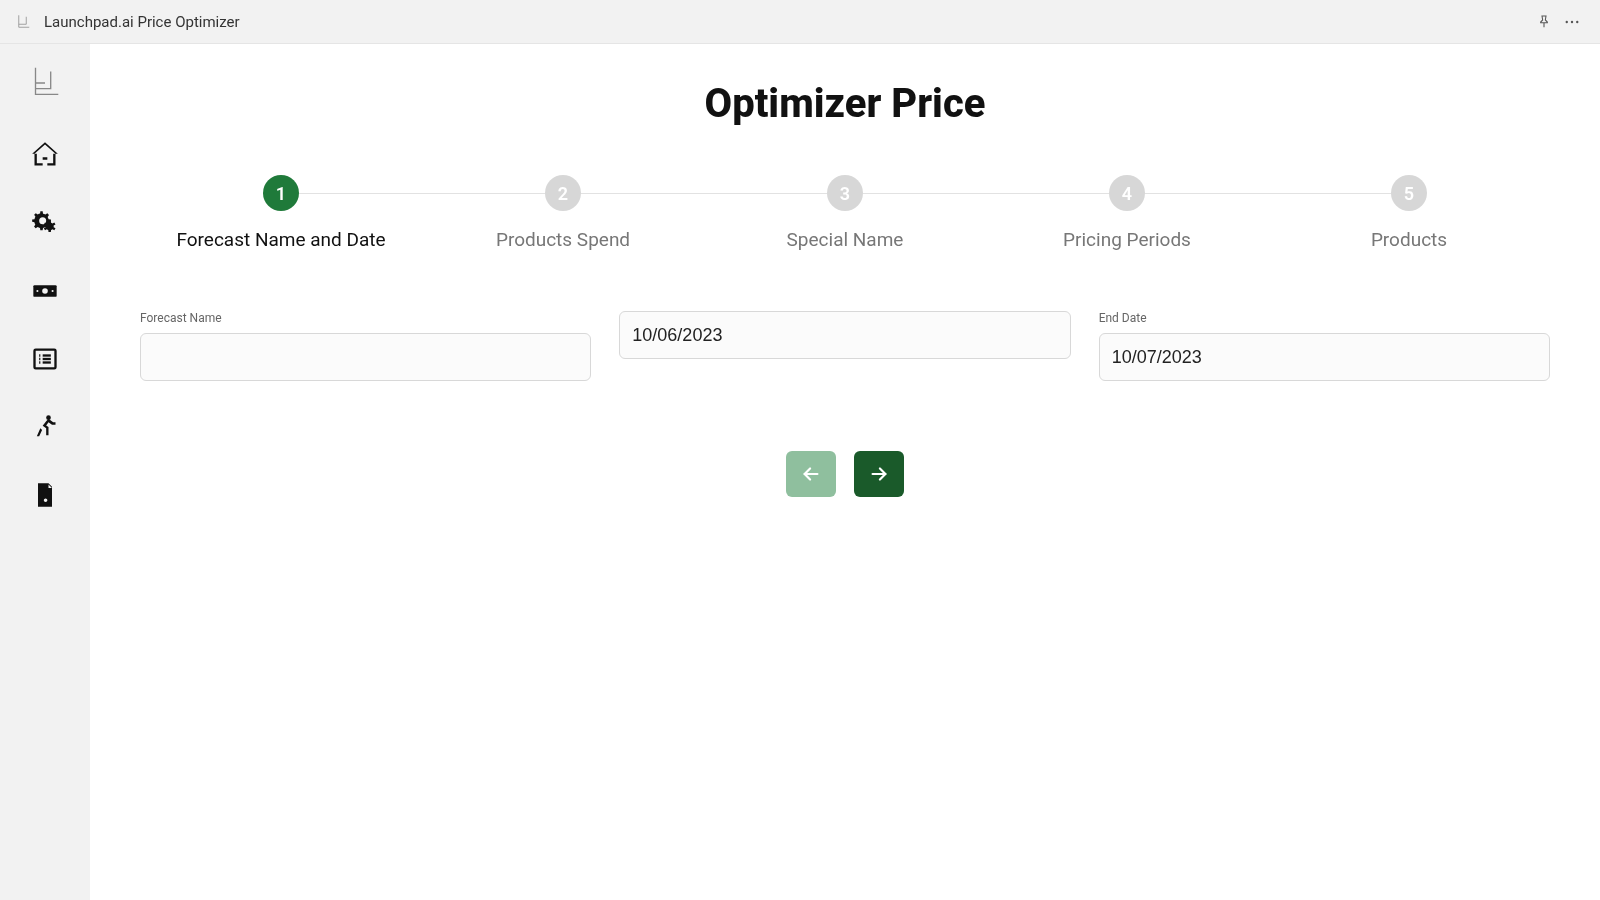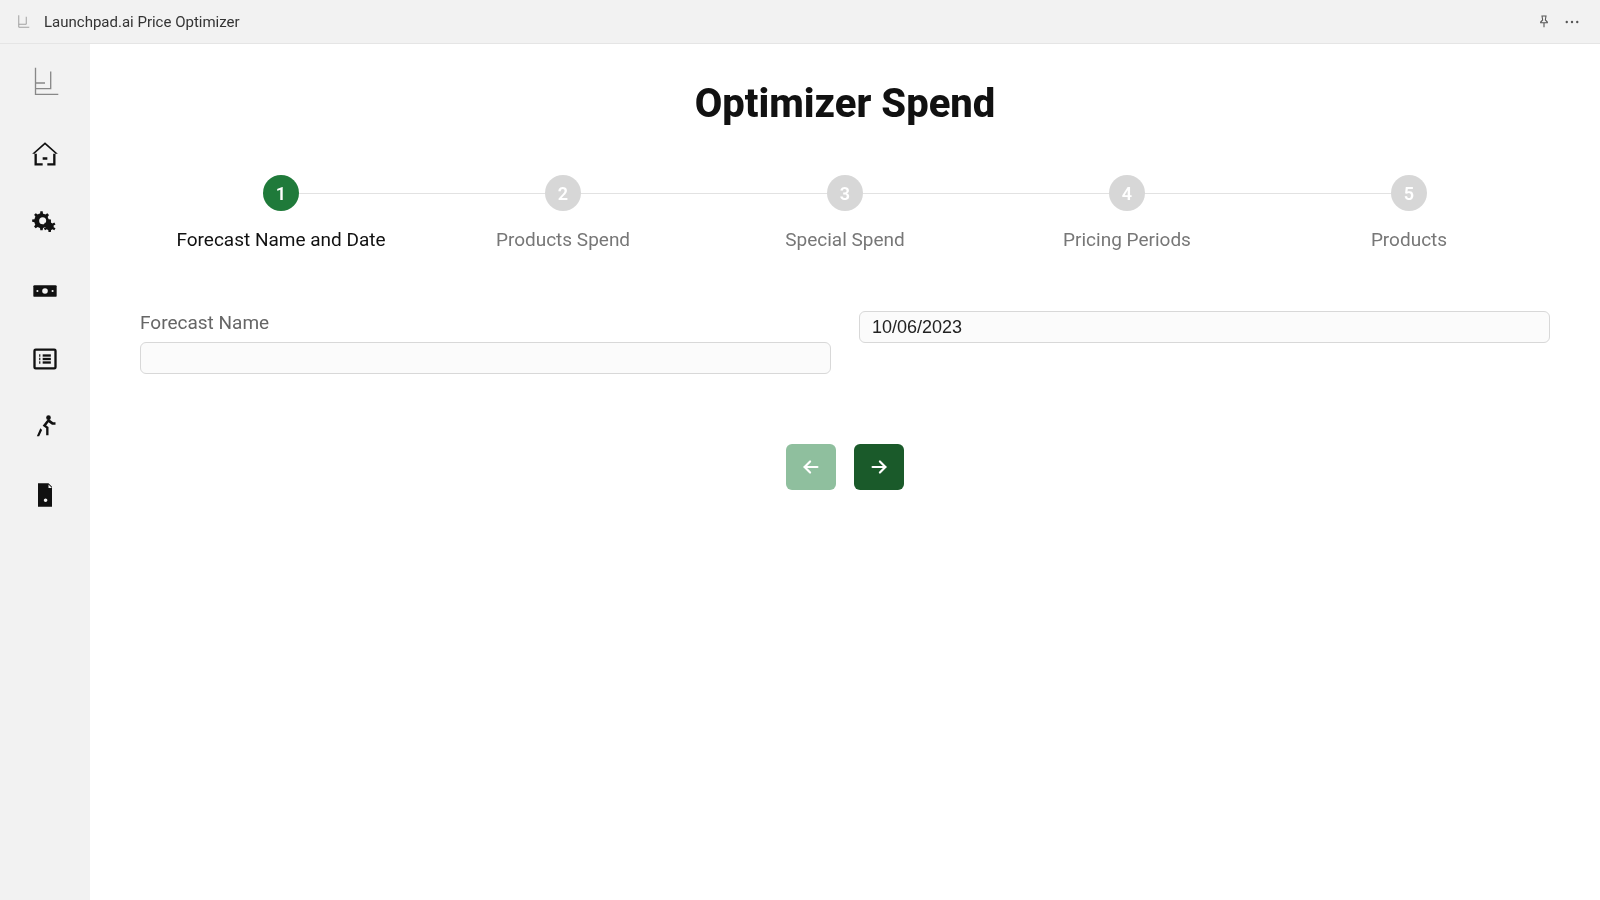--- a/index.html
+++ b/index.html
@@ -18,22 +18,22 @@
   .stepper { display:flex; align-items:flex-start; justify-content:space-between; margin:0 10px 60px 10px; position:relative; }
   .step { display:flex; flex-direction:column; align-items:center; position:relative; flex:1; }
   .step-circle { width:36px; height:36px; border-radius:50%; display:flex; align-items:center; justify-content:center; font-size:18px; font-weight:600; color:#fff; background:#d7d7d7; z-index:2; }
   .step.active .step-circle { background:#1f7a3a; }
   .step-label { margin-top:17px; font-size:19px; color:#777; }
   .step.active .step-label { color:#111; }
   .step-line { position:absolute; top:18px; height:1px; background:#e2e2e2; left:50%; right:-50%; z-index:1; }
   .step:last-child .step-line { display:none; }
   .form-row { display:flex; gap:28px; margin:0 10px; }
   .form-group { flex:1; display:flex; flex-direction:column; }
-  .form-label { font-size:19px; color:#666; margin-bottom:8px; }
-  .form-input { height:32px; border:1px solid #d8d8d8; border-radius:6px; background:#fbfbfb; padding:0 12px; font-size:18px; color:#222; outline:none; }
+  .form-label { font-size:12px; color:#666; margin-bottom:8px; }
+  .form-input { height:48px; border:1px solid #d8d8d8; border-radius:6px; background:#fbfbfb; padding:0 12px; font-size:18px; color:#222; outline:none; }
   .nav-buttons { display:flex; justify-content:center; gap:18px; margin-top:70px; }
   .nav-btn { width:50px; height:46px; border-radius:6px; border:none; display:flex; align-items:center; justify-content:center; cursor:pointer; }
   .nav-btn.prev { background:#8fbf9e; }
   .nav-btn.next { background:#1a5a2a; }
   .nav-btn svg { color:#fff; }
 </style>
 </head>
 <body>
 
 <div class="titlebar">
@@ -101,36 +101,36 @@
         </svg>
     </div>
     <div class="nav-icon">
       <svg viewBox="0 0 24 24" width="28" height="28" fill="#111">
           <path d="M6 2h9l3 3v17H6V2zm9 1v3h3l-3-3zM9 10h6v1.5H9V10zm0 3h6v1.5H9V13zm2 3.5c0 .8.7 1.5 1.5 1.5S14 17.3 14 16.5 13.3 15 12.5 15 11 15.7 11 16.5z"></path>
         </svg>
     </div>
   </div>
 
   <div class="main">
-    <h1 class="page-title">Optimizer Spend</h1>
+    <h1 class="page-title">Optimizer Price</h1>
 
     <div class="stepper">
       <div class="step active">
         <div class="step-circle">1</div>
         <div class="step-label">Forecast Name and Date</div>
         <div class="step-line"></div>
       </div>
       <div class="step">
         <div class="step-circle">2</div>
         <div class="step-label">Products Spend</div>
         <div class="step-line"></div>
       </div>
       <div class="step">
         <div class="step-circle">3</div>
-        <div class="step-label">Special Spend</div>
+        <div class="step-label">Special Name</div>
         <div class="step-line"></div>
       </div>
       <div class="step">
         <div class="step-circle">4</div>
         <div class="step-label">Pricing Periods</div>
         <div class="step-line"></div>
       </div>
       <div class="step">
         <div class="step-circle">5</div>
         <div class="step-label">Products</div>
@@ -139,20 +139,24 @@
     </div>
 
     <div class="form-row">
       <div class="form-group">
         <label class="form-label">Forecast Name</label>
         <input class="form-input" value="" style="">
       </div>
       <div class="form-group">
         <input class="form-input" value="10/06/2023" style="">
       </div>
+      <div class="form-group">
+        <label class="form-label">End Date</label>
+        <input class="form-input" value="10/07/2023" style="">
+      </div>
     </div>
 
     <div class="nav-buttons">
       <button class="nav-btn prev">
         <svg viewBox="0 0 24 24" width="22" height="22" fill="none" stroke="#fff" stroke-width="2.4" stroke-linecap="round" stroke-linejoin="round">
             <line x1="19" y1="12" x2="5" y2="12"></line>
             <polyline points="11 18 5 12 11 6"></polyline>
           </svg>
       </button>
       <button class="nav-btn next">

